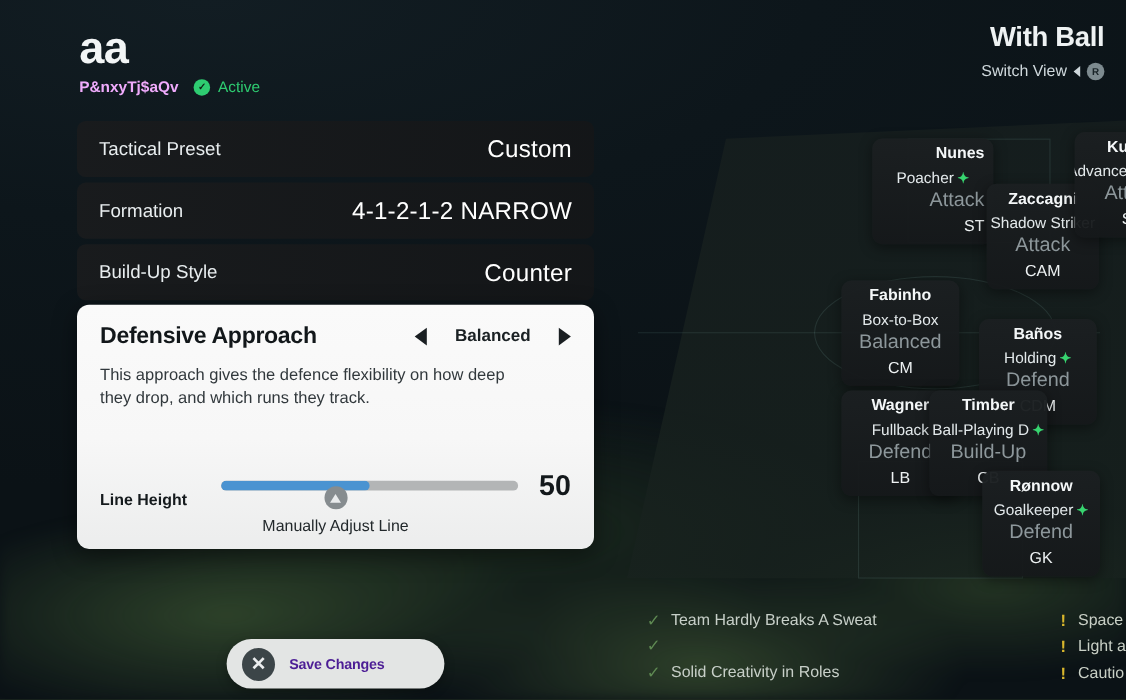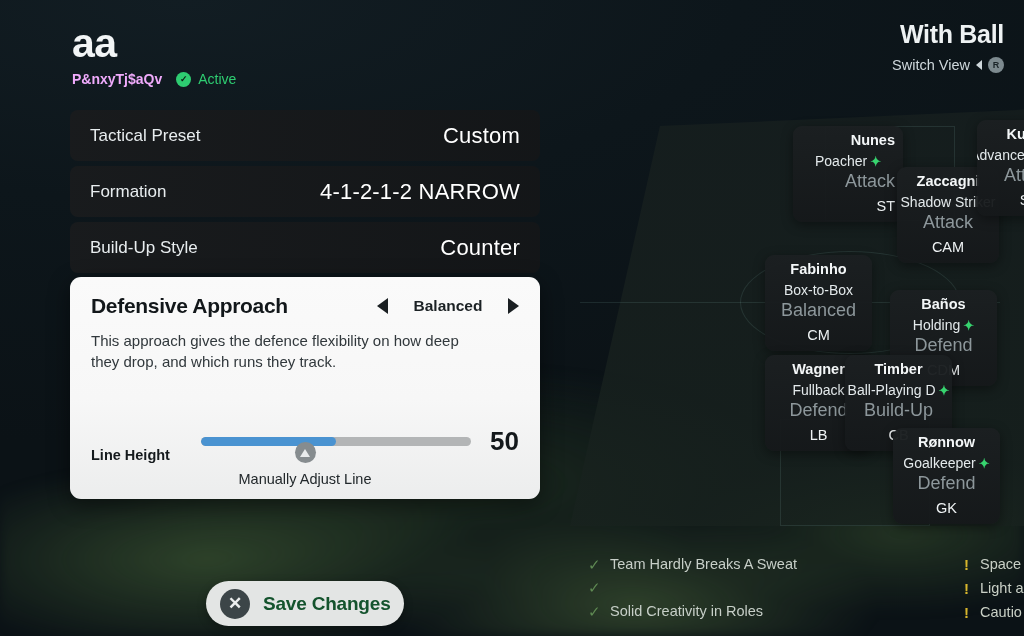--- a/index.html
+++ b/index.html
@@ -129,21 +129,21 @@
     position:absolute; left:206px; top:581px; width:198px; height:45px;
     border-radius:23px; background:#e3e5e4;
     display:flex; align-items:center; gap:13px; padding-left:14px;
     box-shadow:0 3px 10px rgba(0,0,0,.3); cursor:pointer;
   }
   .x-circle {
     width:30px;height:30px;border-radius:50%;background:#3c4548;
     display:flex;align-items:center;justify-content:center;
     color:#eceeef;font-size:17px;font-weight:bold;line-height:1;
   }
-  #save-label { font-size:19px; font-weight:bold; color:#14532d; letter-spacing:-.2px; }
+  #save-label { font-size:13px; font-weight:bold; color:#4c1d95; letter-spacing:-.2px; }
 
   #feedback { position:absolute; left:588px; top:556px; width:436px; display:flex; }
   .fb-col { display:flex; flex-direction:column; gap:8px; }
   #fb-pos { width:376px; }
   .fb-item { display:flex; align-items:center; gap:10px; }
   .chk { color:#5f8a53; font-size:15px; line-height:1; width:12px; }
   .bang { color:#d8b62c; font-size:15px; font-weight:bold; line-height:1; width:6px; }
   .fb-text { font-size:14.5px; color:#c7cfc8; white-space:nowrap; }
   .fb-text-warn { font-size:14.5px; color:#c9d0c6; white-space:nowrap; }
 </style>

